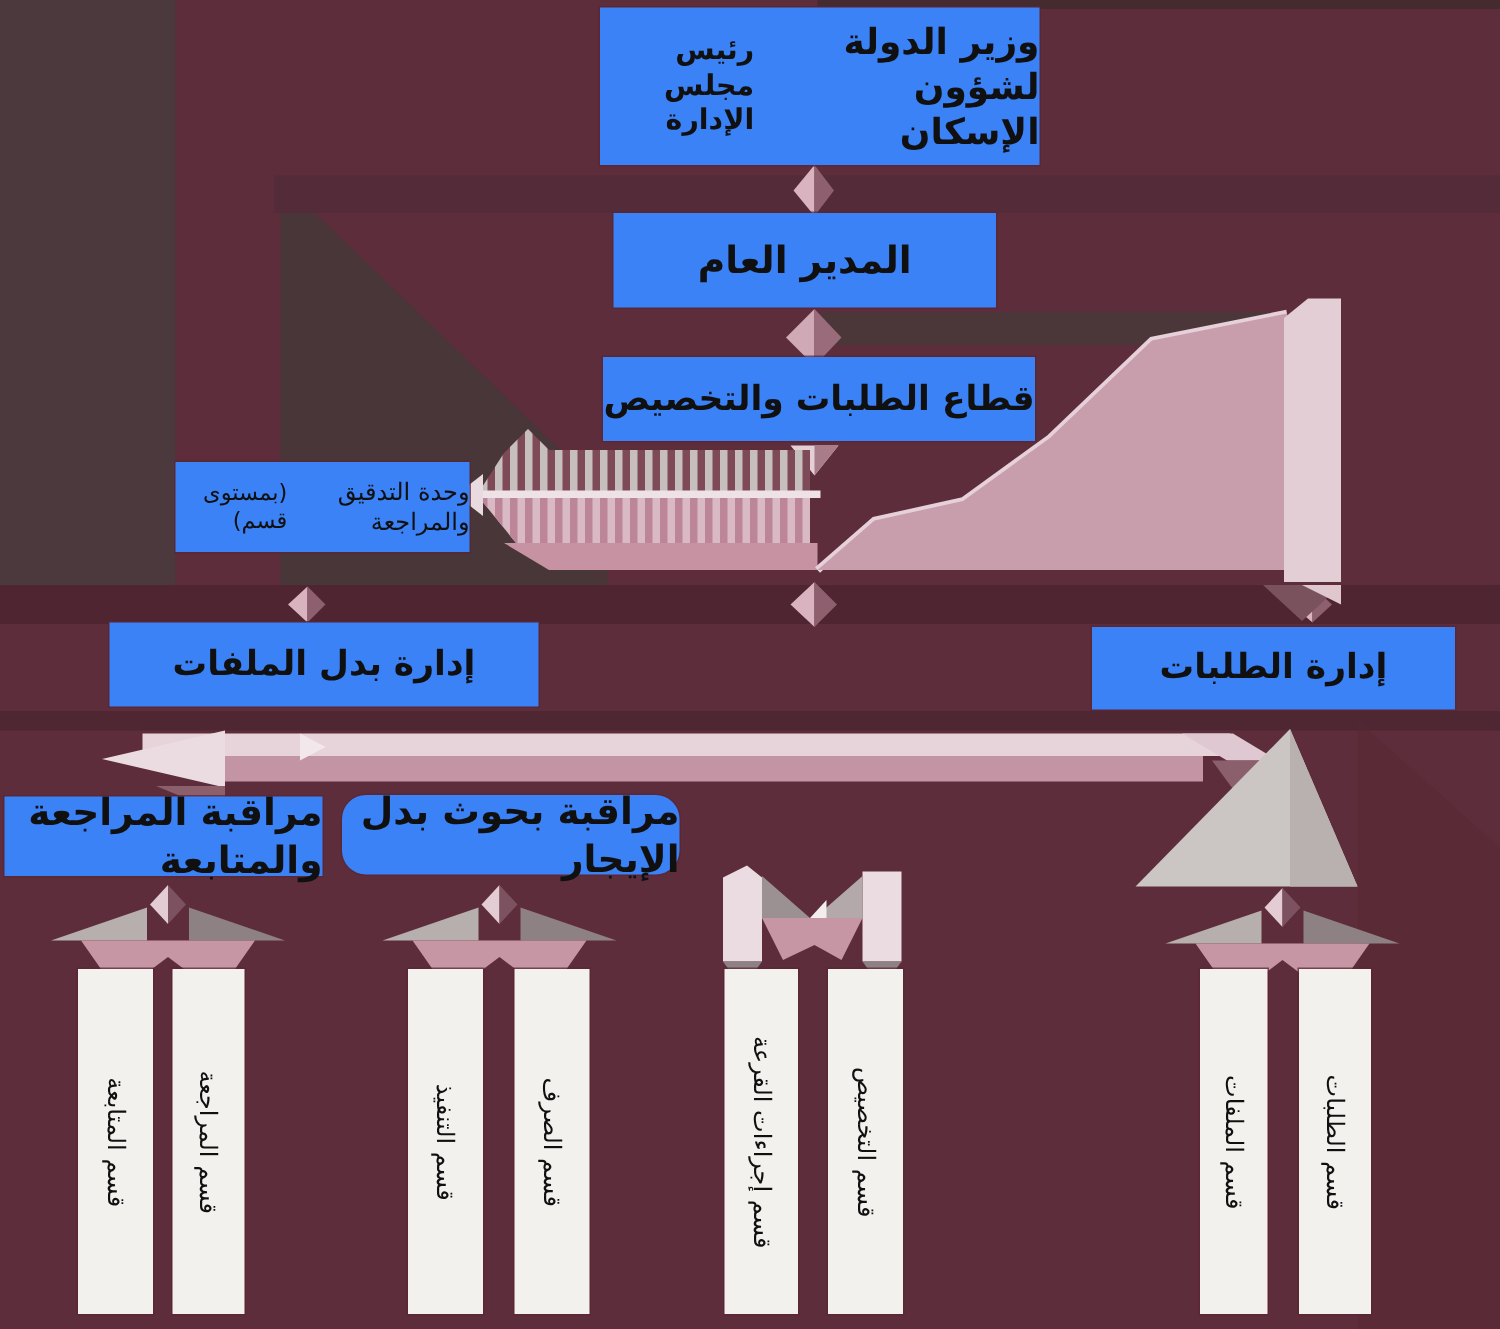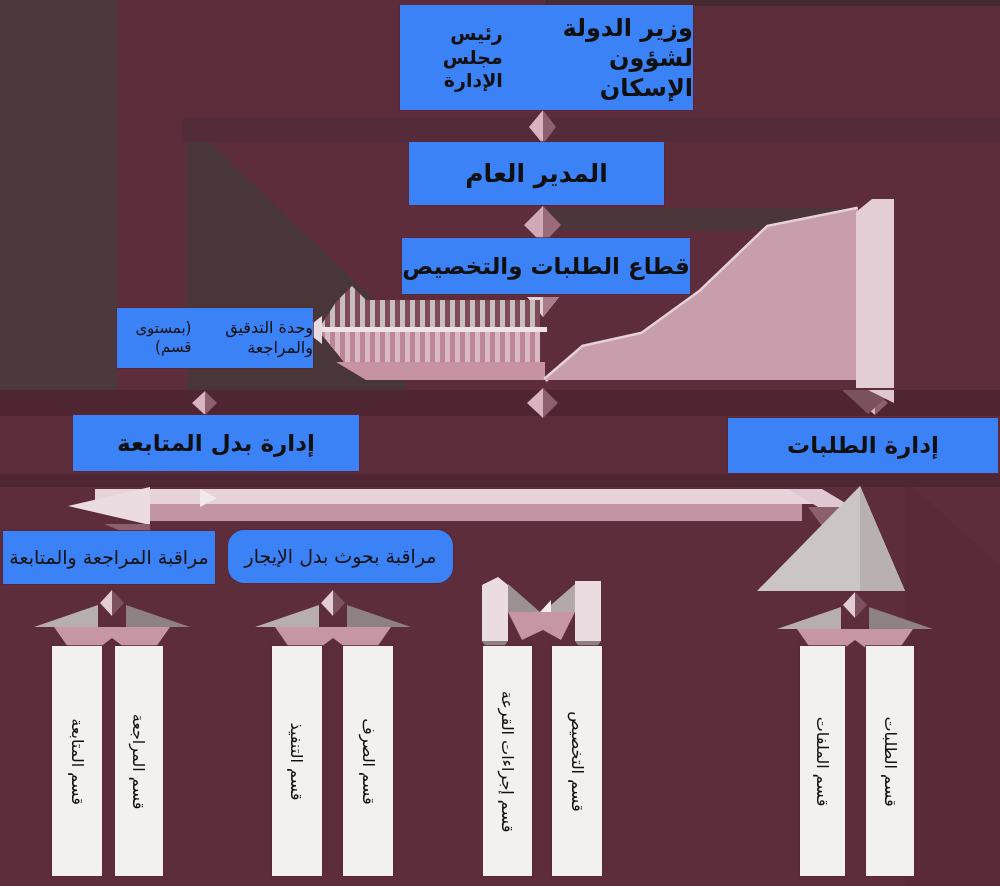--- a/index.html
+++ b/index.html
@@ -24,22 +24,22 @@
   .gm .t1{font-size:25px;}
   .sector{left:402px;top:238px;width:288px;height:56px;}
   .sector .t1{font-size:23px;}
   .audit{left:117px;top:308px;width:196px;height:60px;font-weight:400;}
   .audit .t1{font-size:16px;font-weight:400;}
   .audit .t2{font-size:15px;}
   .dept{height:56px;}
   .dept .t1{font-size:23px;font-weight:700;}
   .dept-rent{left:73px;top:415px;width:286px;}
   .dept-alloc{left:403px;top:417px;width:284px;}
-  .dept-req{left:728px;top:418px;width:270px;height:55px;}
-  .ctrl .t1{font-size:19px;font-weight:400;}
+  .dept-req{left:728px;top:418px;width:242px;height:55px;}
+  .ctrl .t1{font-size:25px;font-weight:700;}
   .ctrl-a{left:3px;top:531px;width:212px;height:53px;}
   .ctrl-b{left:228px;top:530px;width:225px;height:53px;border-radius:16px;}
   .section-box{
     position:absolute;top:646px;height:230px;width:50px;
     background:#F3F1EE;box-shadow:0 0 0 1px rgba(92,38,52,.75);
     display:flex;align-items:center;justify-content:center;
   }
   .section-box .vtext{
     transform:rotate(90deg);white-space:nowrap;
     font-size:16px;color:#101010;direction:rtl;
@@ -158,21 +158,21 @@
   <div class="node sector">
     <span class="t1">قطاع الطلبات والتخصيص</span>
   </div>
 
   <div class="node audit">
     <span class="t1">وحدة التدقيق والمراجعة</span>
     <span class="t2">(بمستوى قسم)</span>
   </div>
 
   <div class="node dept dept-rent">
-    <span class="t1">إدارة بدل المتابعة</span>
+    <span class="t1">إدارة بدل الملفات</span>
   </div>
   <div class="node dept dept-req">
     <span class="t1">إدارة الطلبات</span>
   </div>
 
   <div class="node ctrl ctrl-a">
     <span class="t1">مراقبة المراجعة والمتابعة</span>
   </div>
   <div class="node ctrl ctrl-b">
     <span class="t1">مراقبة بحوث بدل الإيجار</span>

